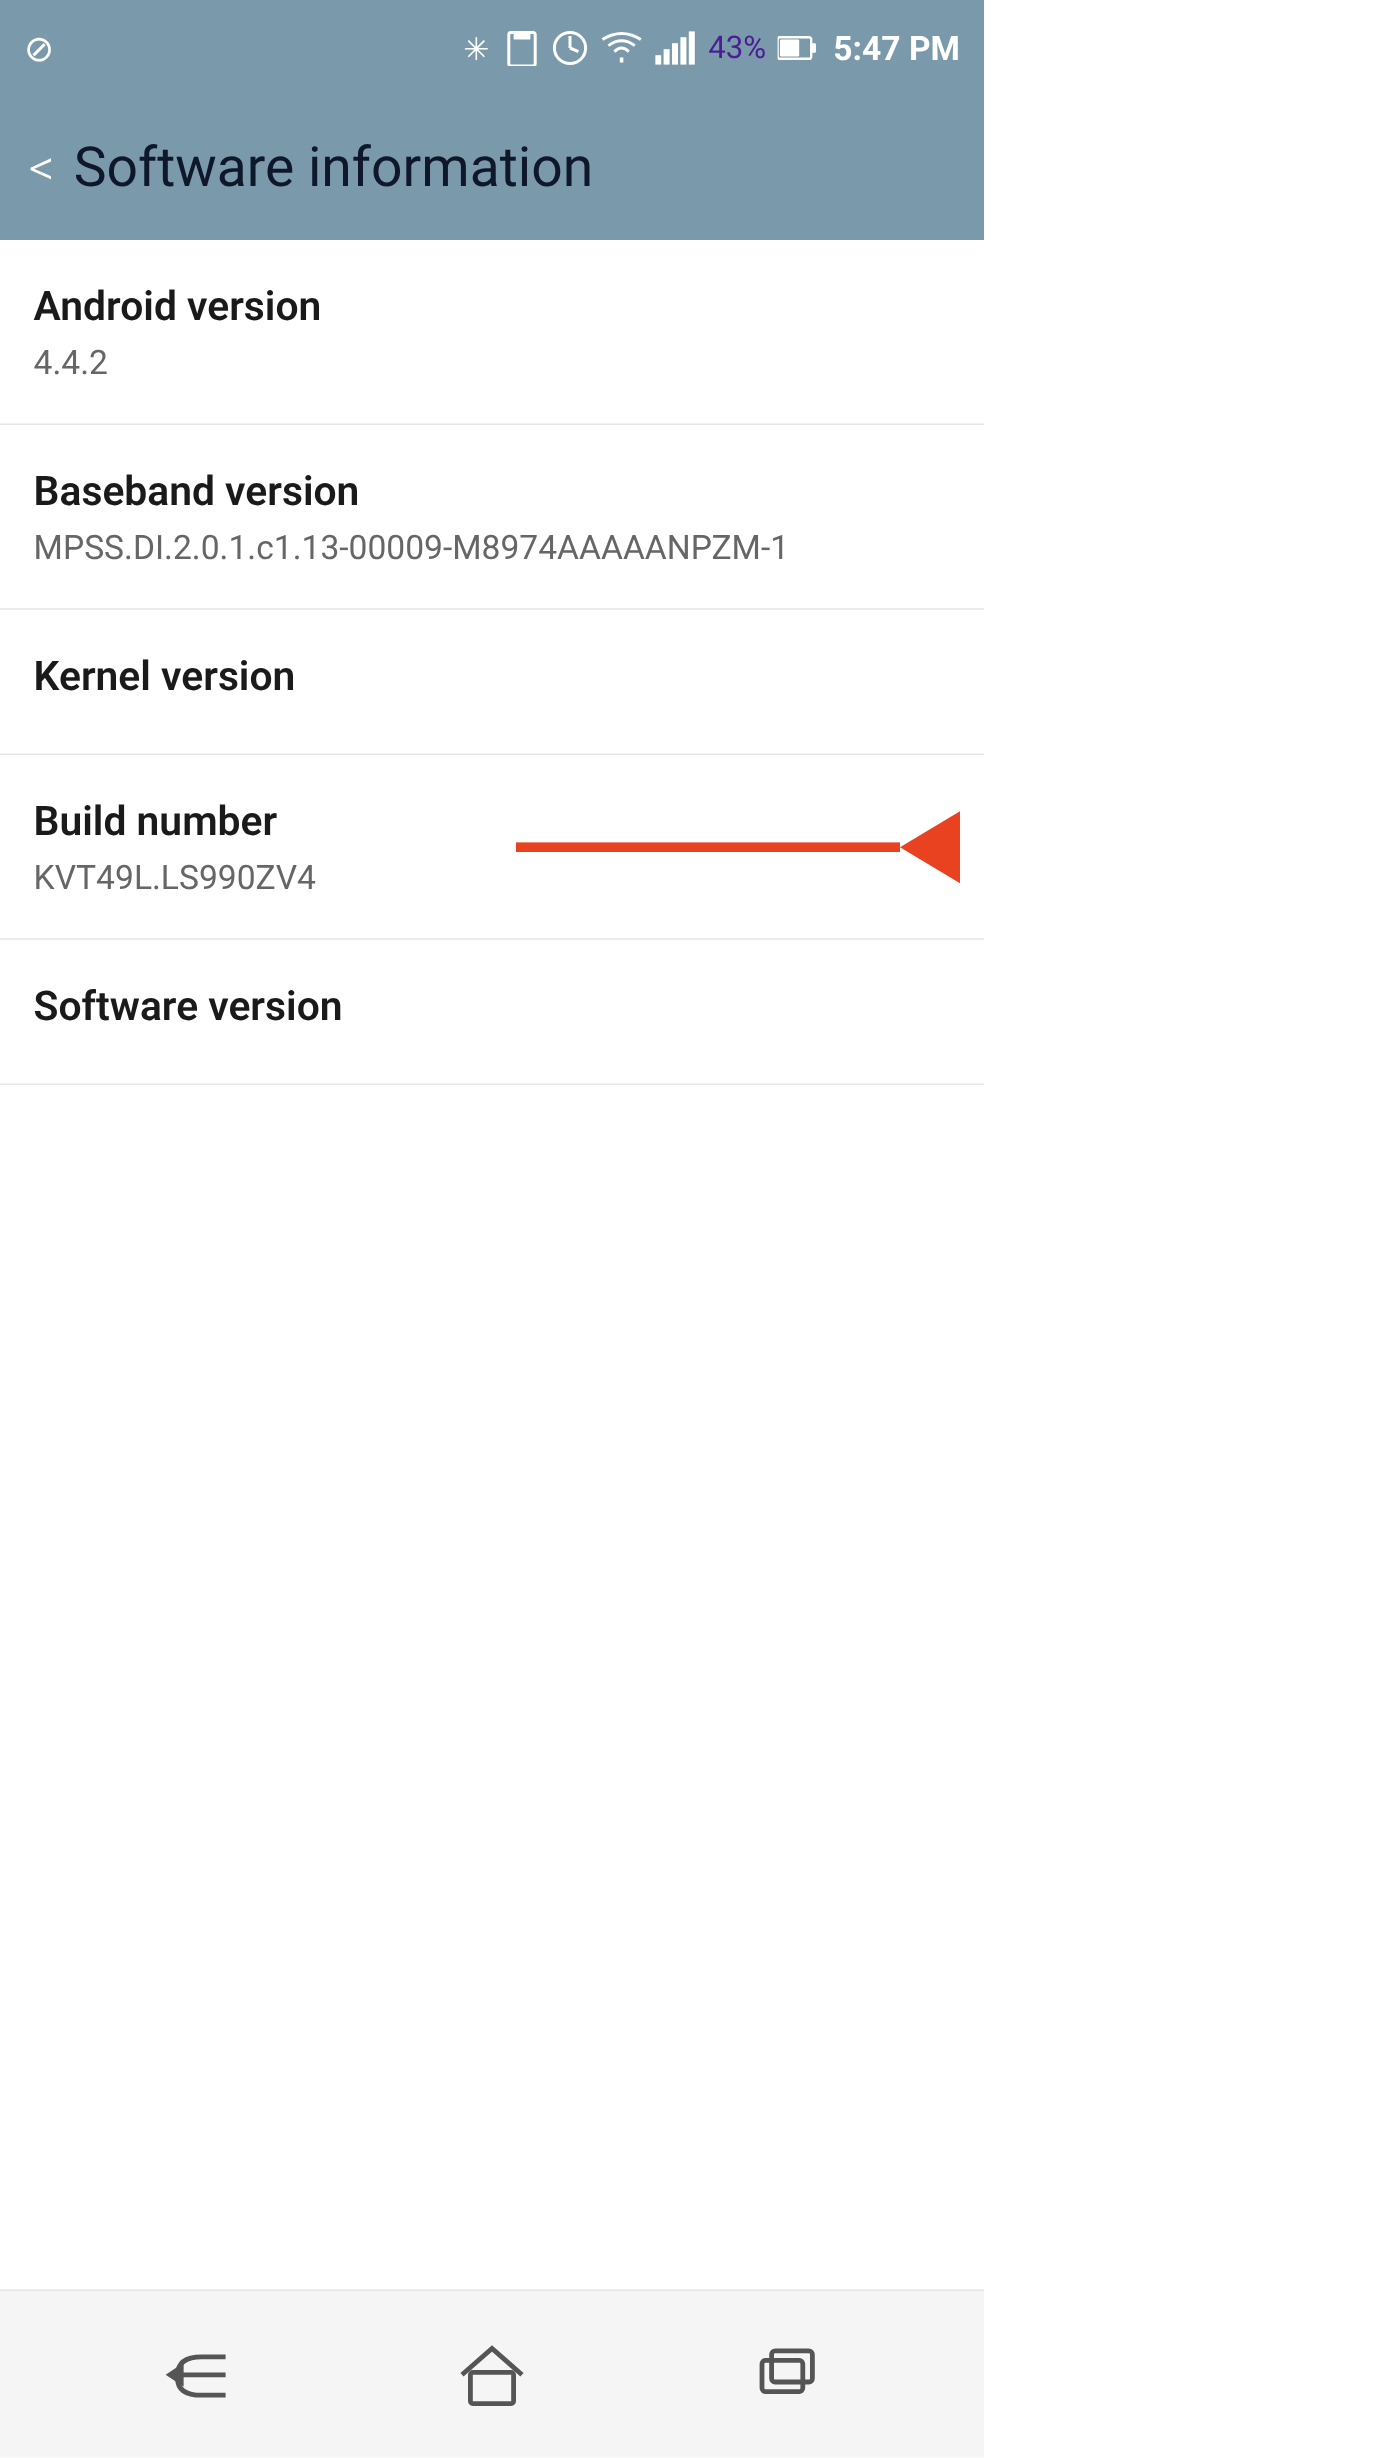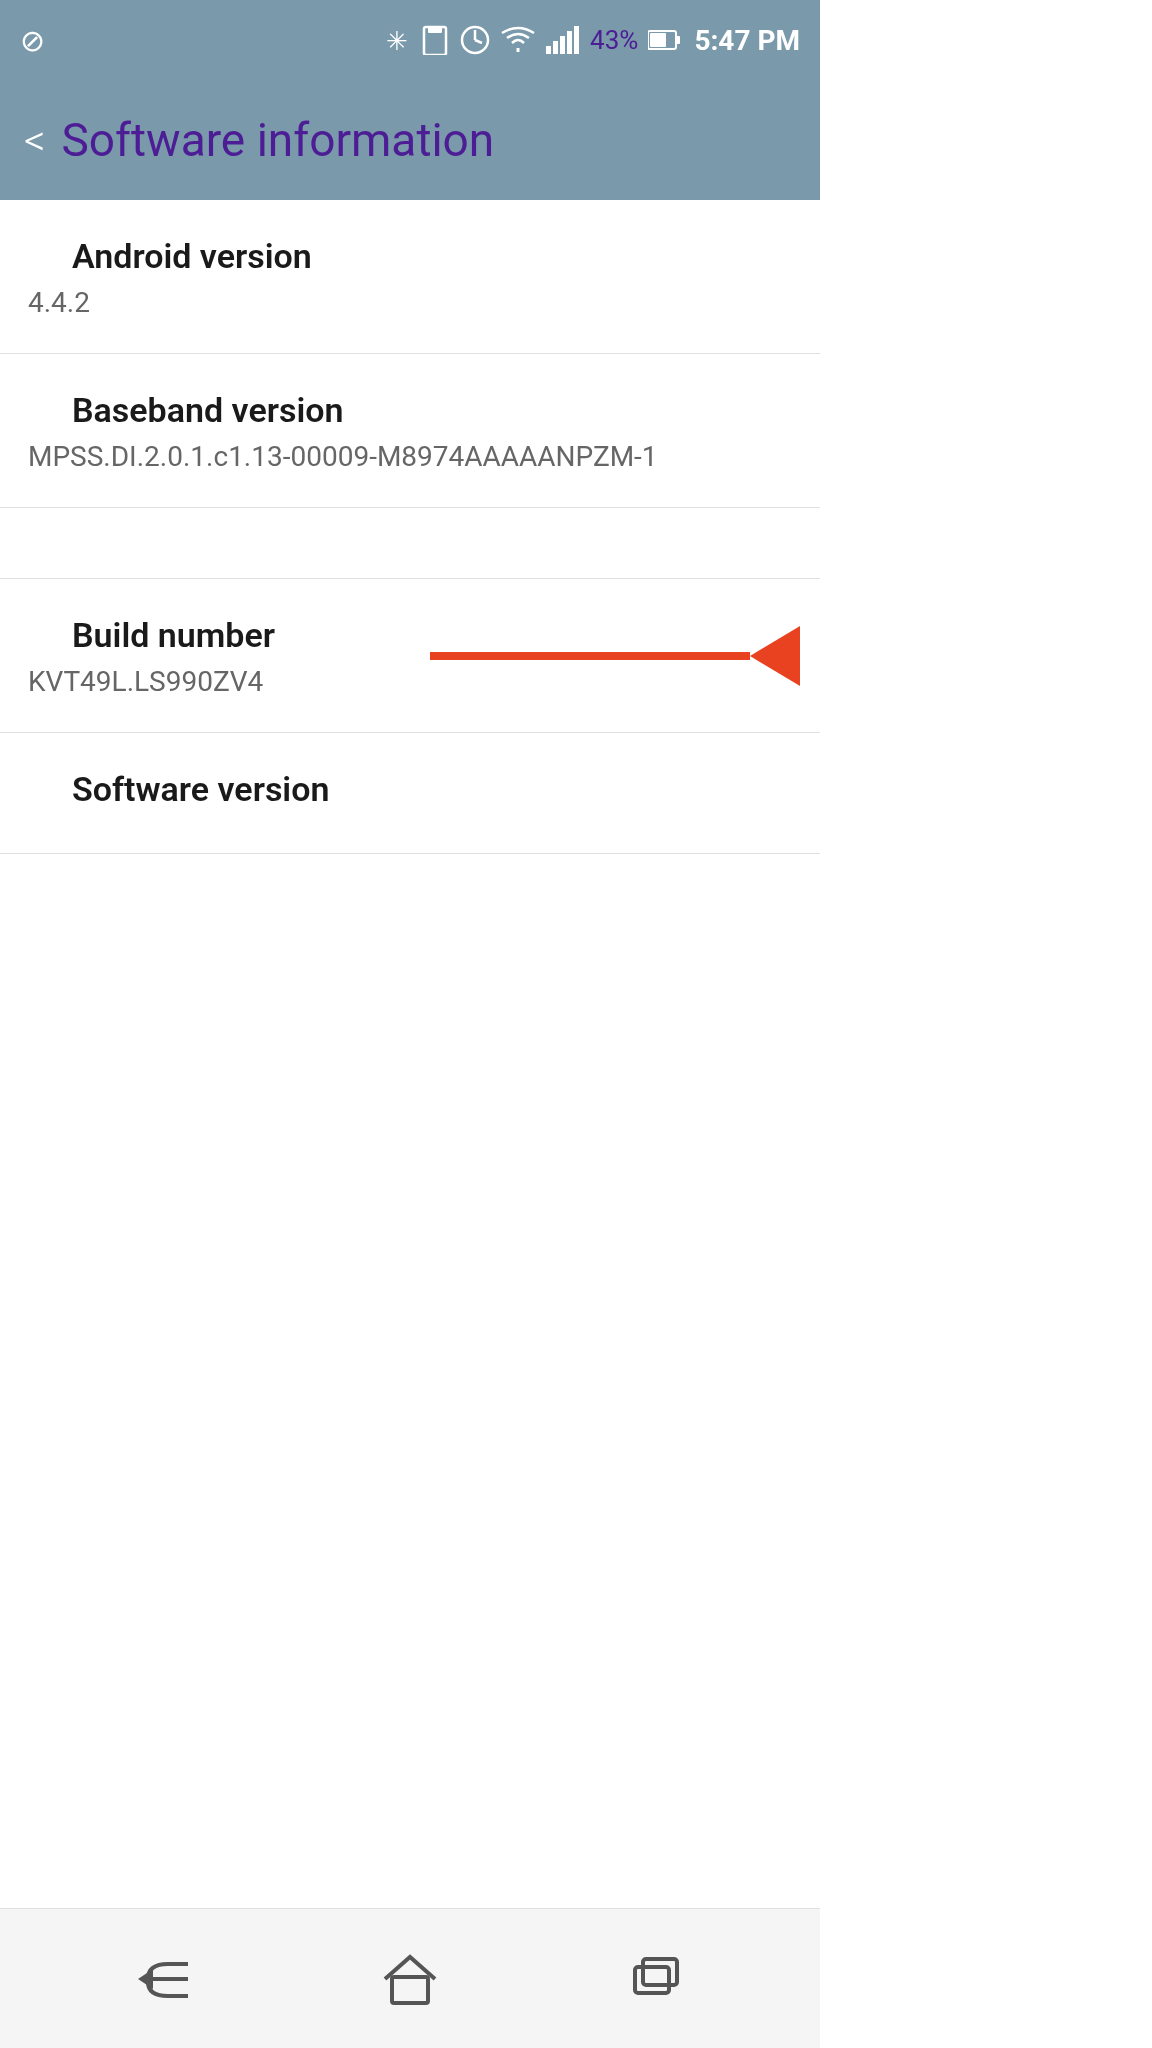--- a/index.html
+++ b/index.html
@@ -54,21 +54,21 @@
 
     .back-arrow {
       font-size: 42px;
       margin-right: 16px;
       font-weight: 300;
     }
 
     .header-title {
       font-size: 46px;
       font-weight: 400;
-      color: #4c1d95;
+      color: #0f172a;
     }
 
     
     .content {
       flex: 1;
       background: #ffffff;
       display: flex;
       flex-direction: column;
     }
 
@@ -76,21 +76,20 @@
       padding: 36px 28px 34px;
       border-bottom: 1px solid #e0e0e0;
       position: relative;
     }
 
     .info-label {
       font-size: 34px;
       font-weight: 600;
       color: #1a1a1a;
       margin-bottom: 10px;
-      margin-left: 44px;
     }
 
     .info-value {
       font-size: 28px;
       color: #666666;
       font-weight: 400;
     }
 
     
     .arrow-container {
@@ -200,20 +199,21 @@
     <div class="info-label">Android version</div>
     <div class="info-value">4.4.2</div>
   </div>
 
   <div class="info-row">
     <div class="info-label">Baseband version</div>
     <div class="info-value">MPSS.DI.2.0.1.c1.13-00009-M8974AAAAANPZM-1</div>
   </div>
 
   <div class="info-row">
+    <div class="info-label">Kernel version</div>
   </div>
 
   <div class="info-row" style="overflow:visible;">
     <div class="info-label">Build number</div>
     <div class="info-value">KVT49L.LS990ZV4</div>
 
     <div class="arrow-container" style="position:absolute; right: 20px; top: 50%; transform: translateY(-50%); display:flex; align-items:center;">
       <div class="arrow-line"></div>
       <div class="arrow-head"></div>
     </div>

